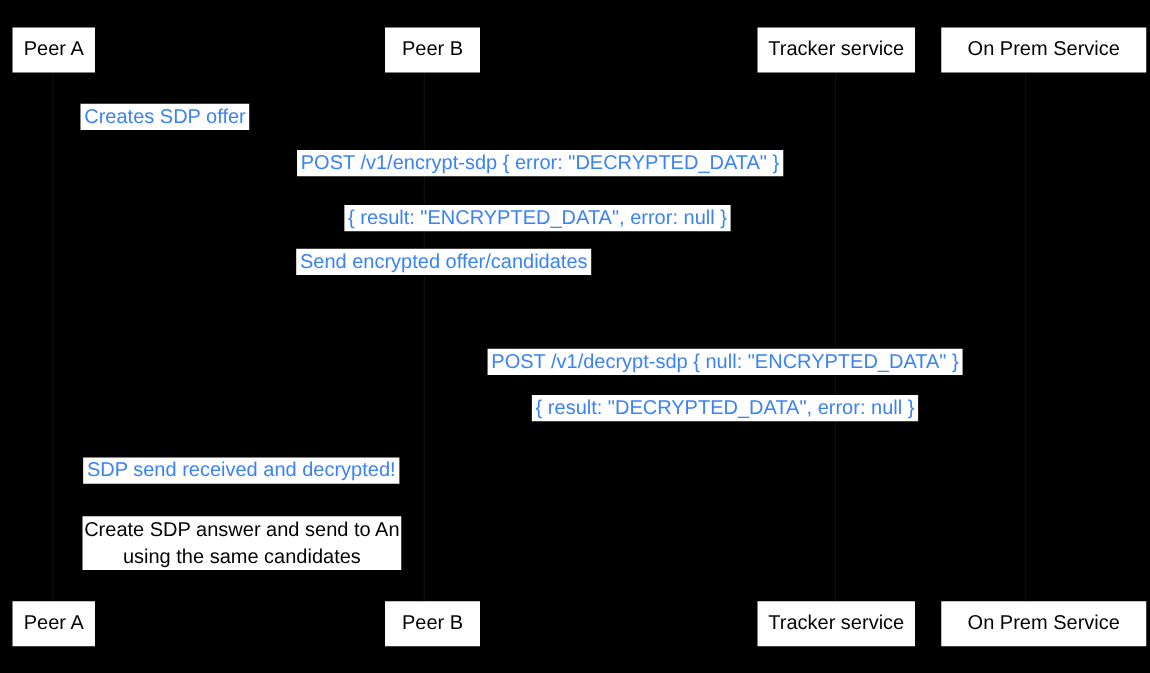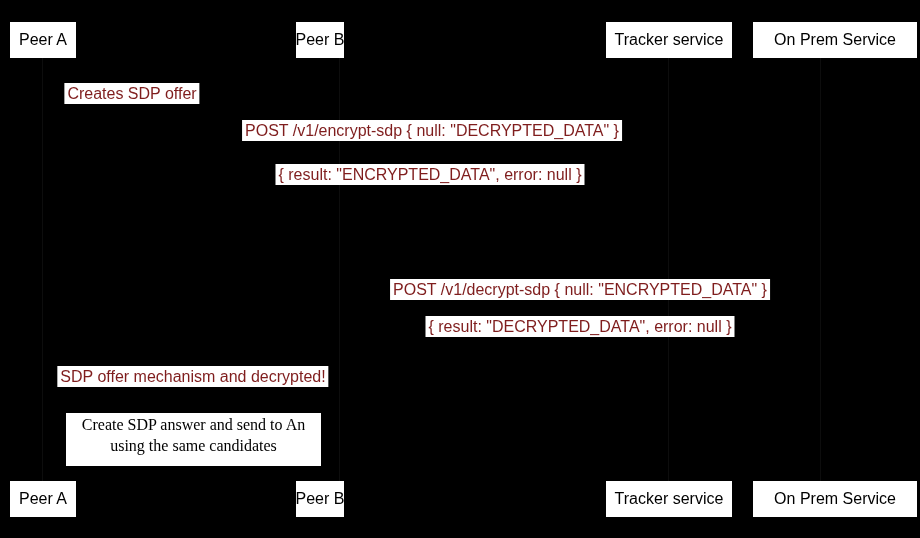--- a/index.html
+++ b/index.html
@@ -32,79 +32,79 @@
     color: #000;
     font-size: 16px;
     display: flex;
     align-items: center;
     justify-content: center;
     white-space: nowrap;
   }
   .row-top { top: 22px; }
   .row-bottom { top: 481px; }
   .actor-a { left: 10px;  width: 66px;  }
-  .actor-b { left: 296px; width: 48px;  }
+  .actor-b { left: 308px; width: 76px;  }
   .actor-t { left: 606px; width: 126px; }
   .actor-o { left: 753px; width: 164px; }
 
   .msg {
     position: absolute;
     transform: translateX(-50%);
     background: #fff;
-    color: #7f1d1d;
+    color: #3b82f6;
     font-size: 16px;
     line-height: 19px;
     padding: 1px 3px;
     white-space: nowrap;
   }
   .m1 { left: 132px; top: 83px; }
   .m2 { left: 432px; top: 120px; }
   .m3 { left: 430px; top: 164px; }
   .m4 { left: 355px; top: 199px; }
   .m5 { left: 505px; top: 239px; }
   .m6 { left: 580px; top: 279px; }
   .m7 { left: 580px; top: 316px; }
   .m8 { left: 193px; top: 366px; }
 
   .note {
     position: absolute;
     left: 66px;
     top: 413px;
     width: 255px;
-    height: 53px;
+    height: 43px;
     background: #fff;
     color: #000;
     font-size: 16px;
     line-height: 21px;
     text-align: center;
     padding-top: 1px;
-    font-family: Liberation Serif, serif;
   }
 </style>
 </head>
 <body>
 
 <div class="stage">
 
   <div class="lifeline ll-a"></div>
   <div class="lifeline ll-b"></div>
   <div class="lifeline ll-t"></div>
   <div class="lifeline ll-o"></div>
 
   <div class="actor row-top actor-a">Peer A</div>
   <div class="actor row-top actor-b">Peer B</div>
   <div class="actor row-top actor-t">Tracker service</div>
   <div class="actor row-top actor-o">On Prem Service</div>
 
   <div class="msg m1">Creates SDP offer</div>
-  <div class="msg m2">POST /v1/encrypt-sdp { null: "DECRYPTED_DATA" }</div>
+  <div class="msg m2">POST /v1/encrypt-sdp { error: "DECRYPTED_DATA" }</div>
   <div class="msg m3">{ result: "ENCRYPTED_DATA", error: null }</div>
+  <div class="msg m4">Send encrypted offer/candidates</div>
   <div class="msg m6">POST /v1/decrypt-sdp { null: "ENCRYPTED_DATA" }</div>
   <div class="msg m7">{ result: "DECRYPTED_DATA", error: null }</div>
-  <div class="msg m8">SDP offer mechanism and decrypted!</div>
+  <div class="msg m8">SDP send received and decrypted!</div>
 
   <div class="note">
     <div>Create SDP answer and send to An</div>
     <div>using the same candidates</div>
   </div>
 
   <div class="actor row-bottom actor-a">Peer A</div>
   <div class="actor row-bottom actor-b">Peer B</div>
   <div class="actor row-bottom actor-t">Tracker service</div>
   <div class="actor row-bottom actor-o">On Prem Service</div>

